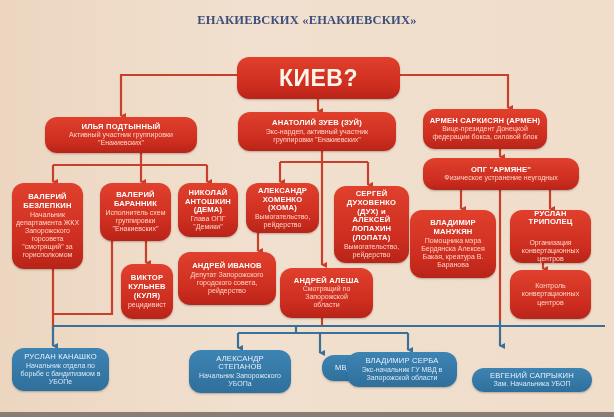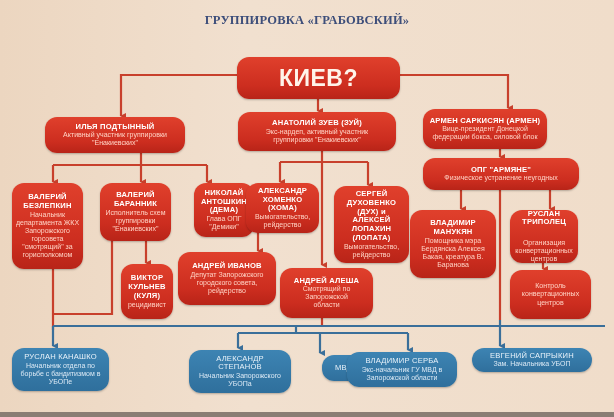--- a/index.html
+++ b/index.html
@@ -16,21 +16,21 @@
   .blue .role{color:#dbe9f5;}
   .kiev{font-size:23px;font-weight:bold;letter-spacing:0.5px;color:#fff4ea;}
   svg.lines{position:absolute;left:0;top:0;width:614px;height:417px;}
 </style>
 </head>
 <body>
 
 <div class="page"></div>
 <div class="edge"></div>
 
-<div class="title">ГРУППИРОВКА «ГРАБОВСКИЙ»</div>
+<div class="title">ЕНАКИЕВСКИХ «ЕНАКИЕВСКИХ»</div>
 
 <svg class="lines" viewBox="0 0 614 417">
   <defs>
     <marker id="ar" markerWidth="6" markerHeight="6" refX="3" refY="5" orient="auto" markerUnits="userSpaceOnUse">
       <path d="M0,0 L6,0 L3,6 Z" fill="#c8402c"></path>
     </marker>
     <marker id="ab" markerWidth="6" markerHeight="6" refX="3" refY="5" orient="auto" markerUnits="userSpaceOnUse">
       <path d="M0,0 L6,0 L3,6 Z" fill="#3a6f9a"></path>
     </marker>
   </defs>
@@ -77,21 +77,21 @@
     <polyline points="320,333 320,353" marker-end="url(#ab)"></polyline>
     <polyline points="408,333 408,350" marker-end="url(#ab)"></polyline>
     <polyline points="500,320 500,346" marker-end="url(#ab)"></polyline>
   </g>
 </svg>
 
 <div class="box red" style="left:237px;top:57px;width:163px;height:42px;">
   <span class="kiev">КИЕВ?</span>
 </div>
 
-<div class="box red" style="left:45px;top:117px;width:140px;height:36px;">
+<div class="box red" style="left:45px;top:117px;width:152px;height:36px;">
   <span class="name">ИЛЬЯ ПОДТЫННЫЙ</span>
   <span class="role" style="max-width:130px;">Активный участник группировки "Енакиевских"</span>
 </div>
 <div class="box red" style="left:238px;top:112px;width:158px;height:39px;">
   <span class="name">АНАТОЛИЙ ЗУЕВ (ЗУЙ)</span>
   <span class="role" style="max-width:130px;">Экс-нардеп, активный участник группировки "Енакиевских"</span>
 </div>
 <div class="box red" style="left:423px;top:109px;width:124px;height:40px;">
   <span class="name">АРМЕН САРКИСЯН (АРМЕН)</span>
   <span class="role" style="max-width:130px;">Вице-президент Донецкой федерации бокса, силовой блок</span>
@@ -103,21 +103,21 @@
 </div>
 
 <div class="box red" style="left:12px;top:183px;width:71px;height:86px;">
   <span class="name" style="max-width:60px;">ВАЛЕРИЙ БЕЗЛЕПКИН</span>
   <span class="role" style="max-width:66px;">Начальник департамента ЖКХ Запорожского горсовета "смотрящий" за горисполкомом</span>
 </div>
 <div class="box red" style="left:100px;top:183px;width:71px;height:58px;">
   <span class="name" style="max-width:56px;">ВАЛЕРИЙ БАРАННИК</span>
   <span class="role" style="max-width:64px;">Исполнитель схем группировки "Енакиевских"</span>
 </div>
-<div class="box red" style="left:194px;top:183px;width:60px;height:54px;">
+<div class="box red" style="left:178px;top:183px;width:60px;height:54px;">
   <span class="name" style="max-width:54px;">НИКОЛАЙ АНТОШКИН (ДЕМА)</span>
   <span class="role" style="max-width:52px;">Глава ОПГ "Демики"</span>
 </div>
 
 <div class="box red" style="left:121px;top:264px;width:52px;height:55px;">
   <span class="name" style="max-width:48px;">ВИКТОР КУЛЬНЕВ (КУЛЯ)</span>
   <span class="role">рецидивист</span>
 </div>
 
 <div class="box red" style="left:246px;top:183px;width:73px;height:50px;">
@@ -135,21 +135,21 @@
 
 <div class="box red" style="left:178px;top:252px;width:98px;height:53px;">
   <span class="name">АНДРЕЙ ИВАНОВ</span>
   <span class="role" style="max-width:82px;">Депутат Запорожского городского совета, рейдерство</span>
 </div>
 
 <div class="box red" style="left:410px;top:210px;width:86px;height:68px;">
   <span class="name" style="max-width:66px;">ВЛАДИМИР МАНУКЯН</span>
   <span class="role" style="max-width:76px;">Помощника мэра Бердянска Алексея Бакая, креатура В. Баранова</span>
 </div>
-<div class="box red" style="left:510px;top:210px;width:68px;height:53px;gap:12px;">
+<div class="box red" style="left:510px;top:210px;width:81px;height:53px;gap:12px;">
   <span class="name" style="max-width:60px;">РУСЛАН ТРИПОЛЕЦ</span>
   <span class="role" style="max-width:76px;">Организация конвертационных центров</span>
 </div>
 
 <div class="box red" style="left:510px;top:270px;width:81px;height:49px;">
   <span class="role" style="max-width:76px;">Контроль конвертационных центров</span>
 </div>
 
 <div class="box blue" style="left:12px;top:348px;width:97px;height:43px;">
   <span class="name">РУСЛАН КАНАШКО</span>
@@ -159,16 +159,16 @@
   <span class="name" style="max-width:60px;">АЛЕКСАНДР СТЕПАНОВ</span>
   <span class="role" style="max-width:96px;">Начальник Запорожского УБОПа</span>
 </div>
 <div class="box blue" style="left:298px;top:355px;width:43px;height:26px;margin-left:24px;">
   <span class="name">МВД</span>
 </div>
 <div class="box blue" style="left:347px;top:352px;width:110px;height:35px;">
   <span class="name">ВЛАДИМИР СЕРБА</span>
   <span class="role" style="max-width:104px;">Экс-начальник ГУ МВД в Запорожской области</span>
 </div>
-<div class="box blue" style="left:472px;top:348px;width:120px;height:24px;">
+<div class="box blue" style="left:472px;top:368px;width:120px;height:24px;">
   <span class="name">ЕВГЕНИЙ САПРЫКИН</span>
   <span class="role">Зам. Начальника УБОП</span>
 </div>
 
 </body></html>

